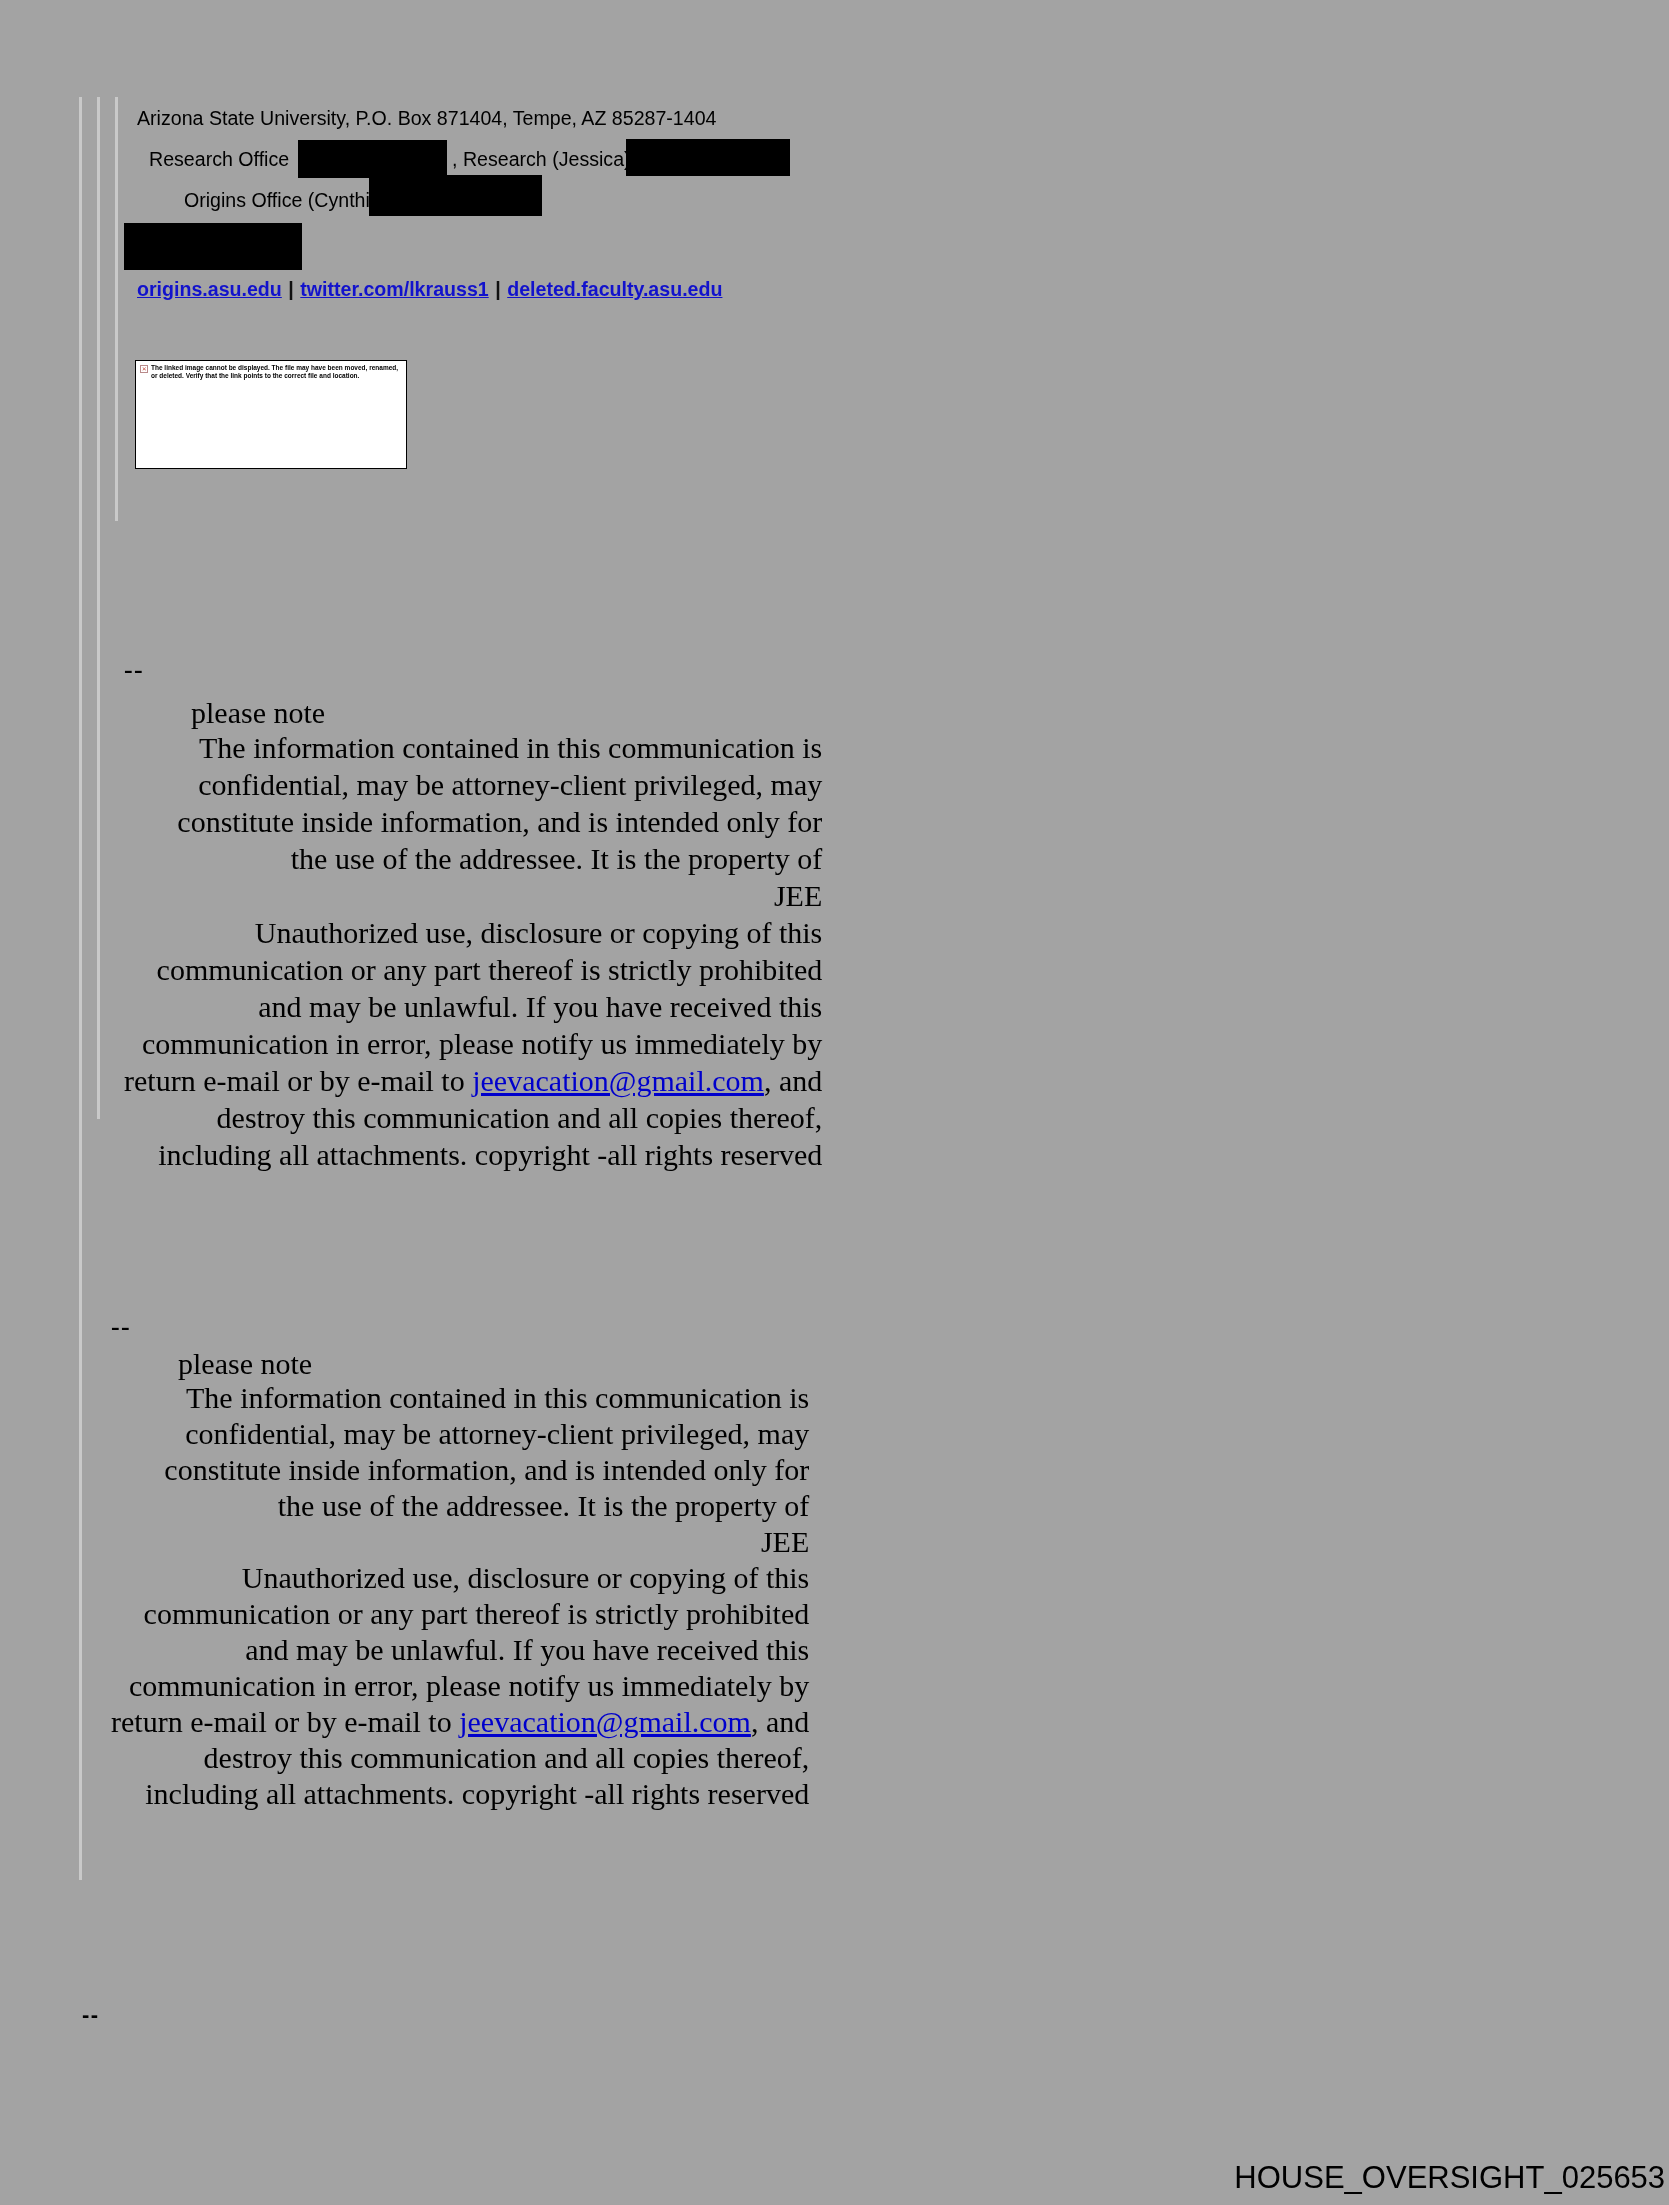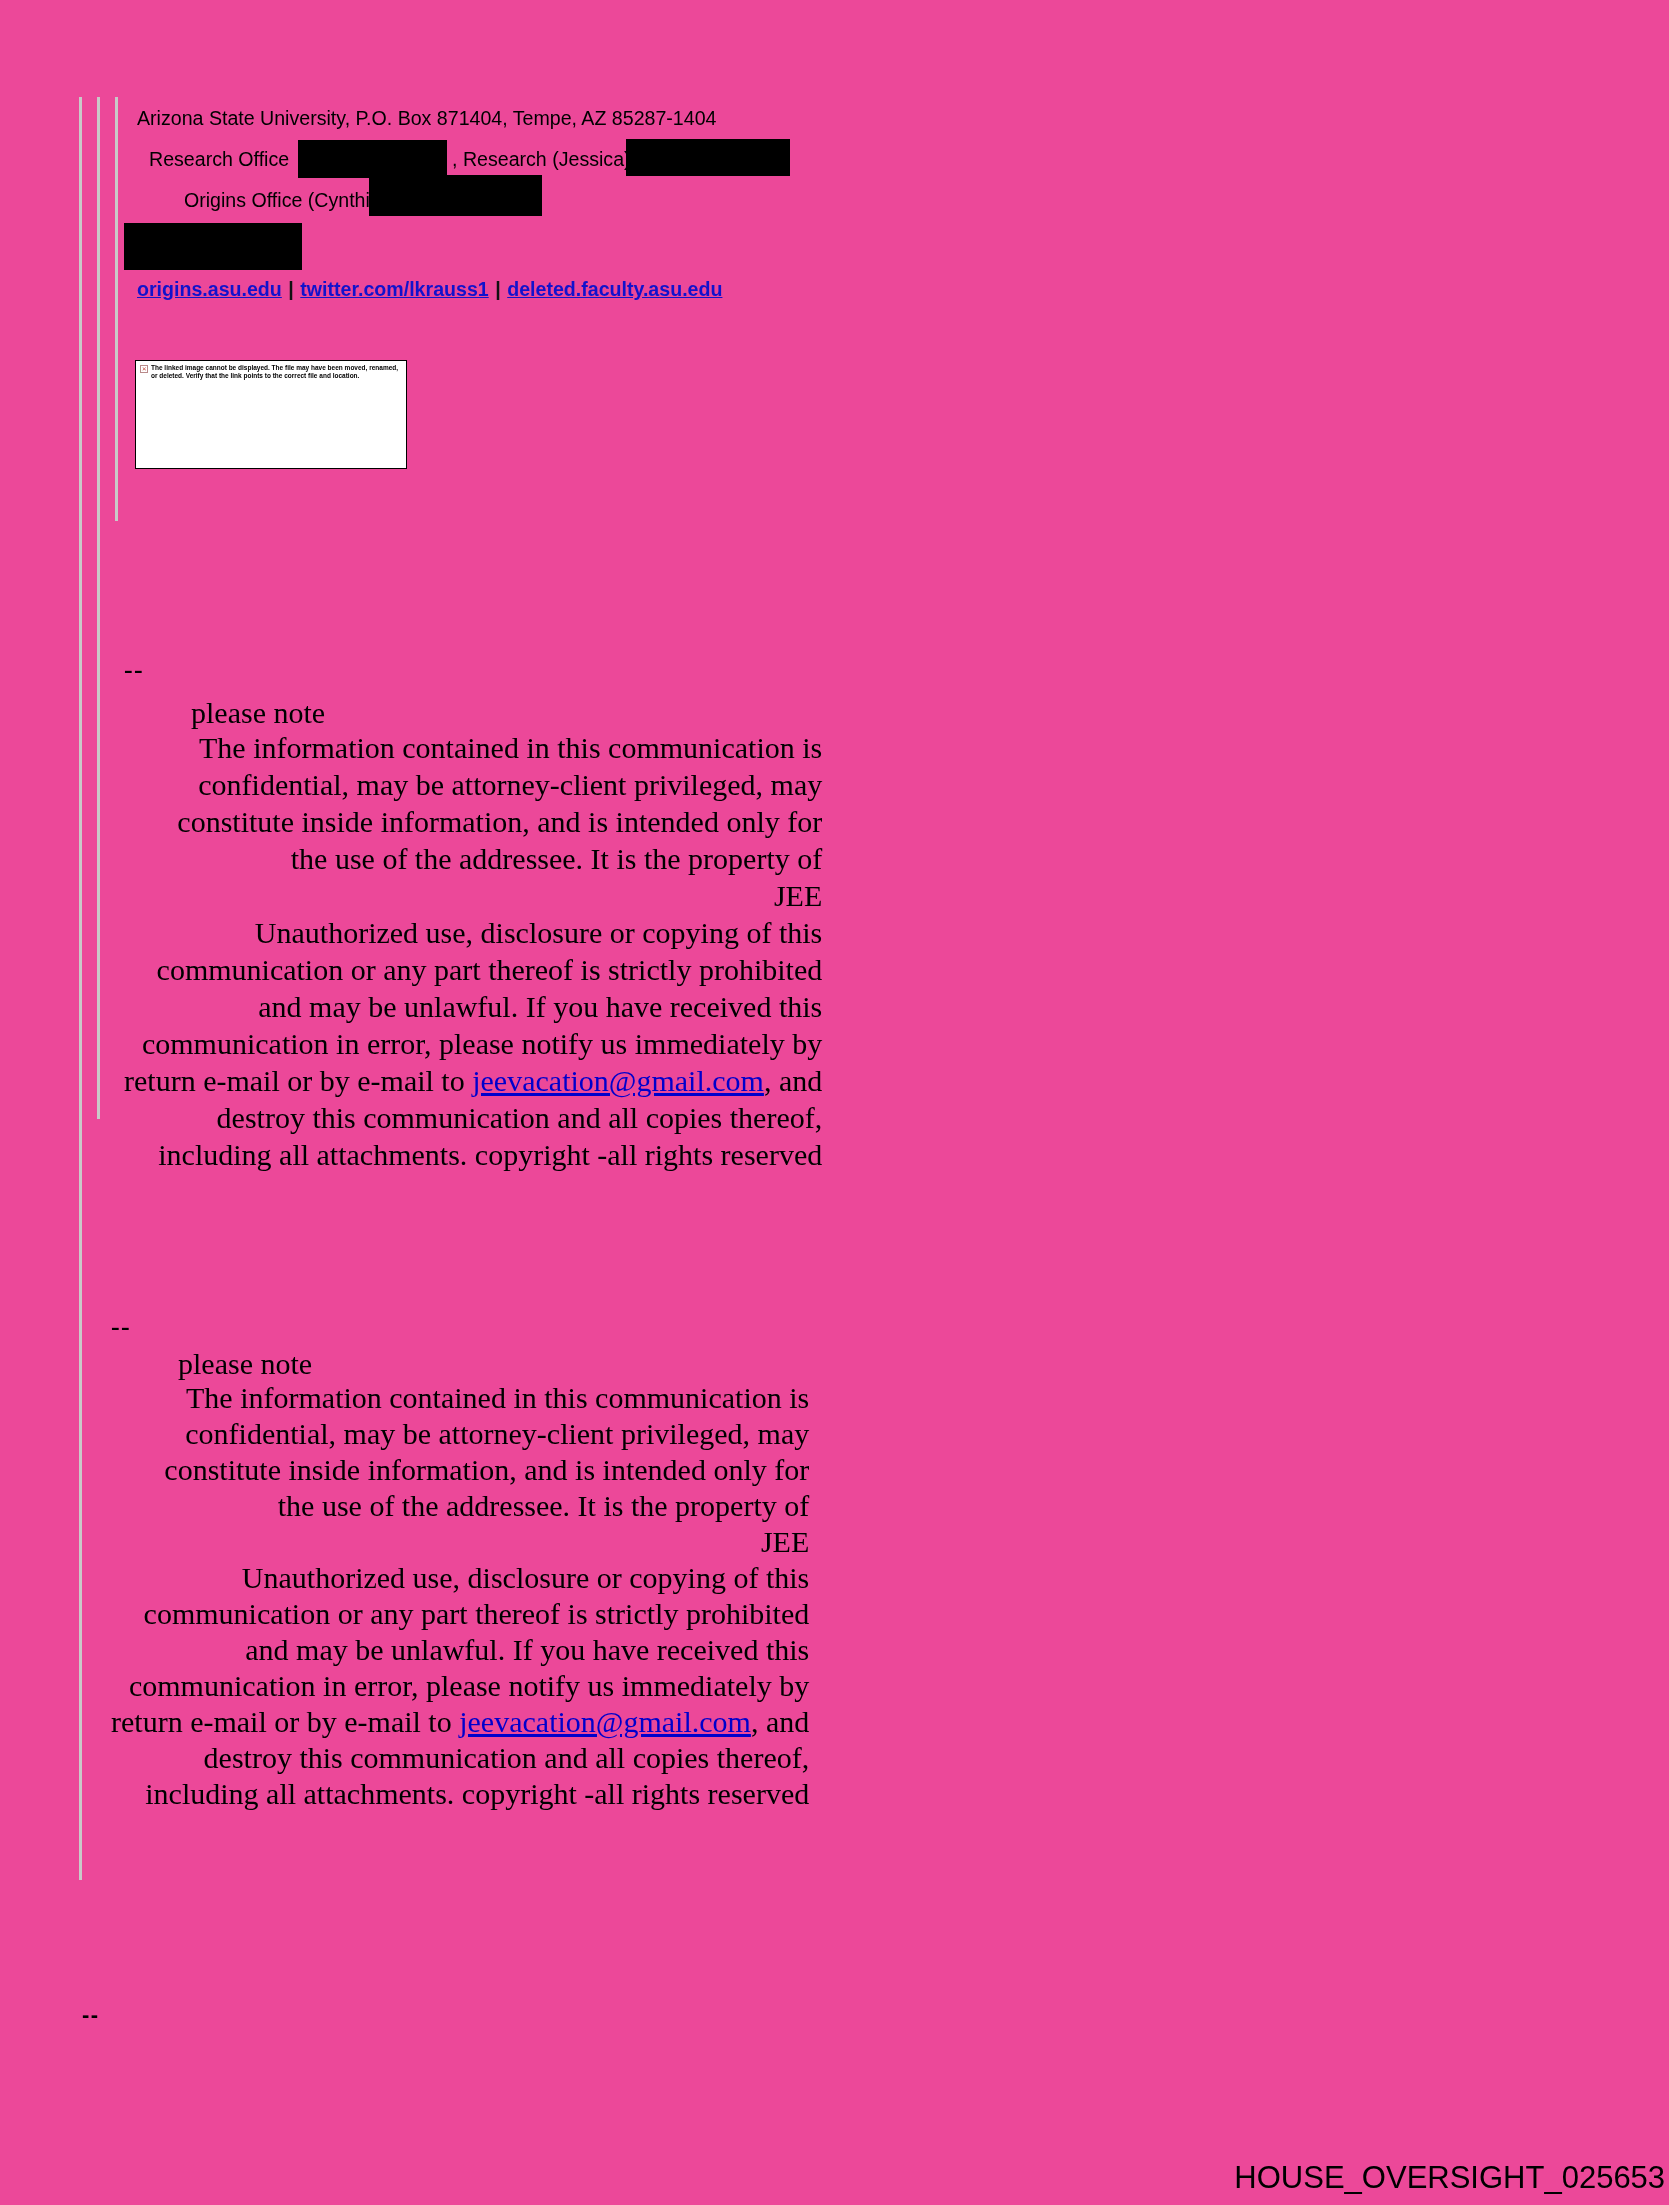--- a/index.html
+++ b/index.html
@@ -1,19 +1,19 @@
 <!DOCTYPE html>
 <html style="font-size:10.5px"><head>
 <meta charset="utf-8">
 <style>
   html,body{margin:0;padding:0;background:#888;}
   .page{
     position:relative;
     width:1669px;height:2205px;
-    background:#ec4899;
+    background:#a3a3a3;
     overflow:hidden;
     font-family:"Liberation Sans",sans-serif;
     color:#000;
   }
   .qline{position:absolute;width:2.6px;background:#c9c9c9;}
   .qline-1{left:79px;top:97px;height:1783px;}
   .qline-2{left:97px;top:97px;height:1022px;}
   .qline-3{left:115px;top:97px;height:424px;}
 
   .sig-text{position:absolute;font-size:19.6px;line-height:23.6px;white-space:nowrap;}

